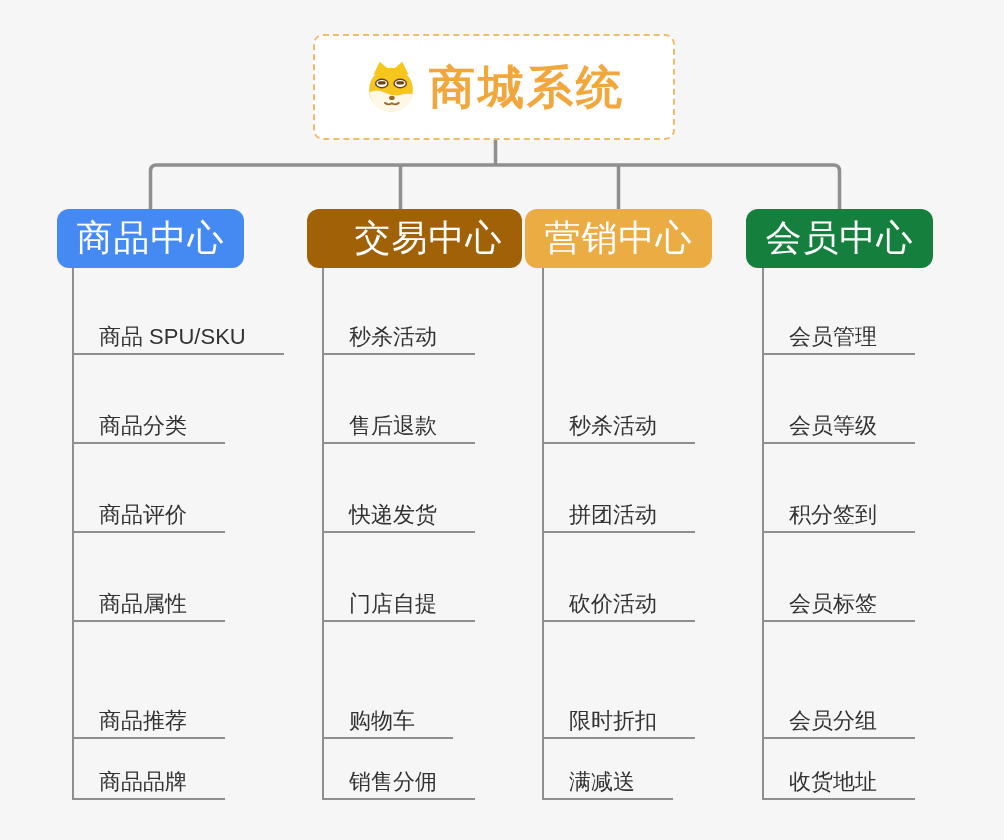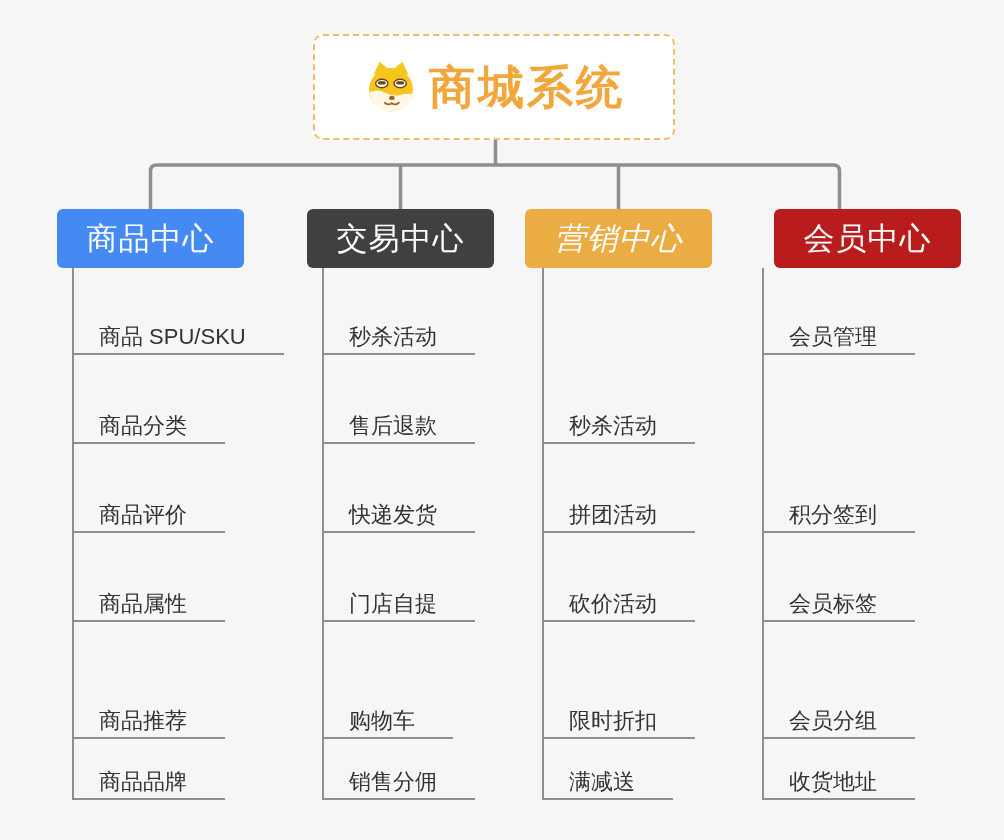--- a/index.html
+++ b/index.html
@@ -9,22 +9,22 @@
   }
   .connectors{position:absolute;left:0;top:0;}
   .root{
     position:absolute;left:313px;top:34px;width:362px;height:106px;
     background:#ffffff;border:2px dashed #F2BE6B;border-radius:10px;
     display:flex;align-items:center;justify-content:center;gap:10px;
     box-sizing:border-box;
   }
   .root-title{font-size:46px;font-weight:600;letter-spacing:3px;line-height:1;}
   .branch{
-    position:absolute;top:209px;width:187px;height:59px;border-radius:6px;
-    color:#ffffff;font-size:31px;letter-spacing:1px;
+    position:absolute;top:209px;width:187px;height:59px;border-radius:12px;
+    color:#ffffff;font-size:36px;letter-spacing:1px;
     display:flex;align-items:center;justify-content:center;
   }
   .b0{left:57px}.b1{left:307px}.b2{left:525px}.b3{left:746px}
   .trunk{position:absolute;top:268px;width:2px;height:532px;background:#8F8F8F;}
   .t0{left:72px}.t1{left:322px}.t2{left:542px}.t3{left:762px}
   .leaf{
     position:absolute;height:35px;line-height:33px;box-sizing:border-box;
     padding:0 38px 14px 27px;border-bottom:2px solid #8F8F8F;
     font-size:22px;color:#333333;white-space:nowrap;
   }
@@ -55,23 +55,23 @@
       <rect x="17" y="25.3" width="9" height="3.8" rx="1.9" fill="#6B4312"></rect>
       <ellipse cx="42.5" cy="28" rx="7" ry="4.8" fill="#ffffff" stroke="#6B4312" stroke-width="1.6"></ellipse>
       <rect x="38" y="25.3" width="9" height="3.8" rx="1.9" fill="#6B4312"></rect>
       <ellipse cx="33" cy="44.5" rx="3.2" ry="2.4" fill="#9A6A28"></ellipse>
       <path d="M25,50 Q29,53.5 33,50.5 Q37,53.5 41,50" stroke="#9A6A28" stroke-width="2" fill="none" stroke-linecap="round"></path>
     </svg>
     <span class="root-title" style="color: rgb(242, 167, 61);">商城系统</span>
   </div>
 
   <div class="branch b0" style="background: rgb(69, 137, 242);">商品中心</div>
-  <div class="branch b1" style="background: #404040;">交易中心</div>
-  <div class="branch b2" style="background: rgb(235, 172, 67); font-style: italic;">营销中心</div>
-  <div class="branch b3" style="background: #b91c1c; margin-left: 28px;">会员中心</div>
+  <div class="branch b1" style="background: #a16207; padding-left: 28px;">交易中心</div>
+  <div class="branch b2" style="background: rgb(235, 172, 67);">营销中心</div>
+  <div class="branch b3" style="background: #15803d;">会员中心</div>
 
   <div class="trunk t0"></div>
   <div class="trunk t1"></div>
   <div class="trunk t2"></div>
   <div class="trunk t3"></div>
 
   <div class="leaf c0 r0">商品 SPU/SKU</div>
   <div class="leaf c0 r1">商品分类</div>
   <div class="leaf c0 r2">商品评价</div>
   <div class="leaf c0 r3">商品属性</div>
@@ -85,18 +85,19 @@
   <div class="leaf c1 r4">购物车</div>
   <div class="leaf c1 r5">销售分佣</div>
 
   <div class="leaf c2 r1">秒杀活动</div>
   <div class="leaf c2 r2">拼团活动</div>
   <div class="leaf c2 r3">砍价活动</div>
   <div class="leaf c2 r4">限时折扣</div>
   <div class="leaf c2 r5">满减送</div>
 
   <div class="leaf c3 r0">会员管理</div>
+  <div class="leaf c3 r1">会员等级</div>
   <div class="leaf c3 r2">积分签到</div>
   <div class="leaf c3 r3">会员标签</div>
   <div class="leaf c3 r4">会员分组</div>
   <div class="leaf c3 r5">收货地址</div>
 
 </div>
 
 </body></html>

